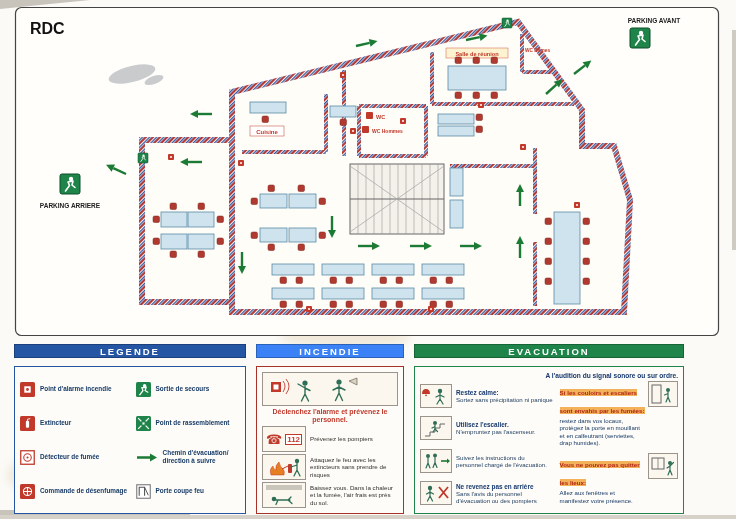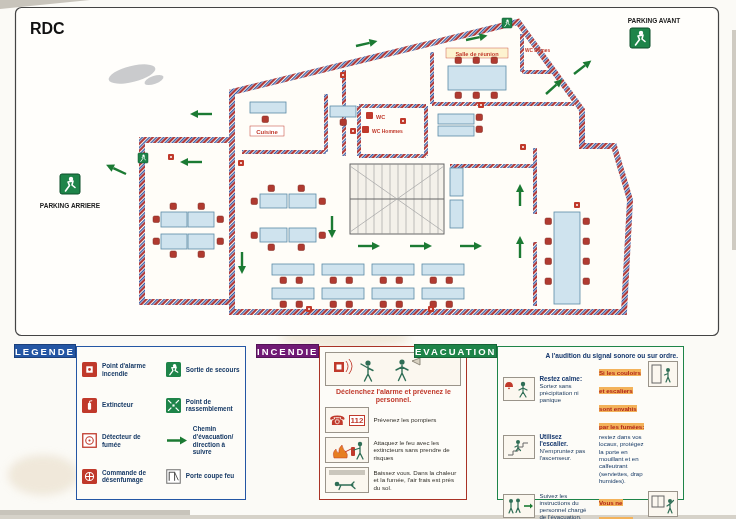--- a/index.html
+++ b/index.html
@@ -2,25 +2,25 @@
 <html><head>
 <meta charset="utf-8">
 <style>
   body{margin:0;background:#e9e6df}
   .page{position:relative;width:736px;height:519px;background:#fbfaf6;font-family:"Liberation Sans",sans-serif;overflow:hidden}
   .edge{position:absolute;background:#c8c4bb}
   .stain{position:absolute;border-radius:50%;filter:blur(4px)}
   svg text{font-family:"Liberation Sans",sans-serif}
   .plan-svg{position:absolute;left:14px;top:6px}
   .panels{position:absolute;left:14px;top:344px;width:708px;display:flex;gap:10px}
-  .panel{display:flex;}
+  .panel{display:flex;flex-direction:column}
   .lg{width:232px}.inc{width:148px}.ev{width:270px}
   .panel-head{height:14px;line-height:14px;text-align:center;color:#fff;font-weight:bold;font-size:9.5px;letter-spacing:2px;border:1px solid rgba(0,0,0,.25);box-sizing:border-box}
-  .lg-head{background:#2456a4}.inc-head{background:#701a75}.ev-head{background:#1e8449}
-  .panel-body{flex:1;margin-top:2px;border:1.2px solid;background:#fdfcf8;padding:5px;height:154px;box-sizing:border-box}
+  .lg-head{background:#2456a4}.inc-head{background:#3b82f6}.ev-head{background:#1e8449}
+  .panel-body{flex:1;margin-top:8px;border:1.2px solid;background:#fdfcf8;padding:5px;height:154px;box-sizing:border-box}
   .lg-body{border-color:#2456a4;display:grid;grid-template-columns:1.05fr 1fr;grid-auto-rows:1fr;column-gap:6px}
   .inc-body{border-color:#a93226;display:flex;flex-direction:column;gap:2px}
   .ev-body{border-color:#1e8449;display:flex;flex-direction:column}
   .lg-item{display:flex;align-items:center;gap:5px}
   .lg-ic{flex:0 0 15px;height:15px}
   .lg-label{font-size:6.4px;color:#173a66;font-weight:bold;white-space:pre-line;line-height:1.2}
   .pic{border:1px solid #9a948a;background:#fbf7ef;box-sizing:border-box}
   .inc-main{height:34px}
   .inc-heading{color:#c0392b;font-weight:bold;font-size:7px;text-align:center;line-height:1.15}
   .inc-row{display:flex;gap:4px;align-items:center;flex:1}

